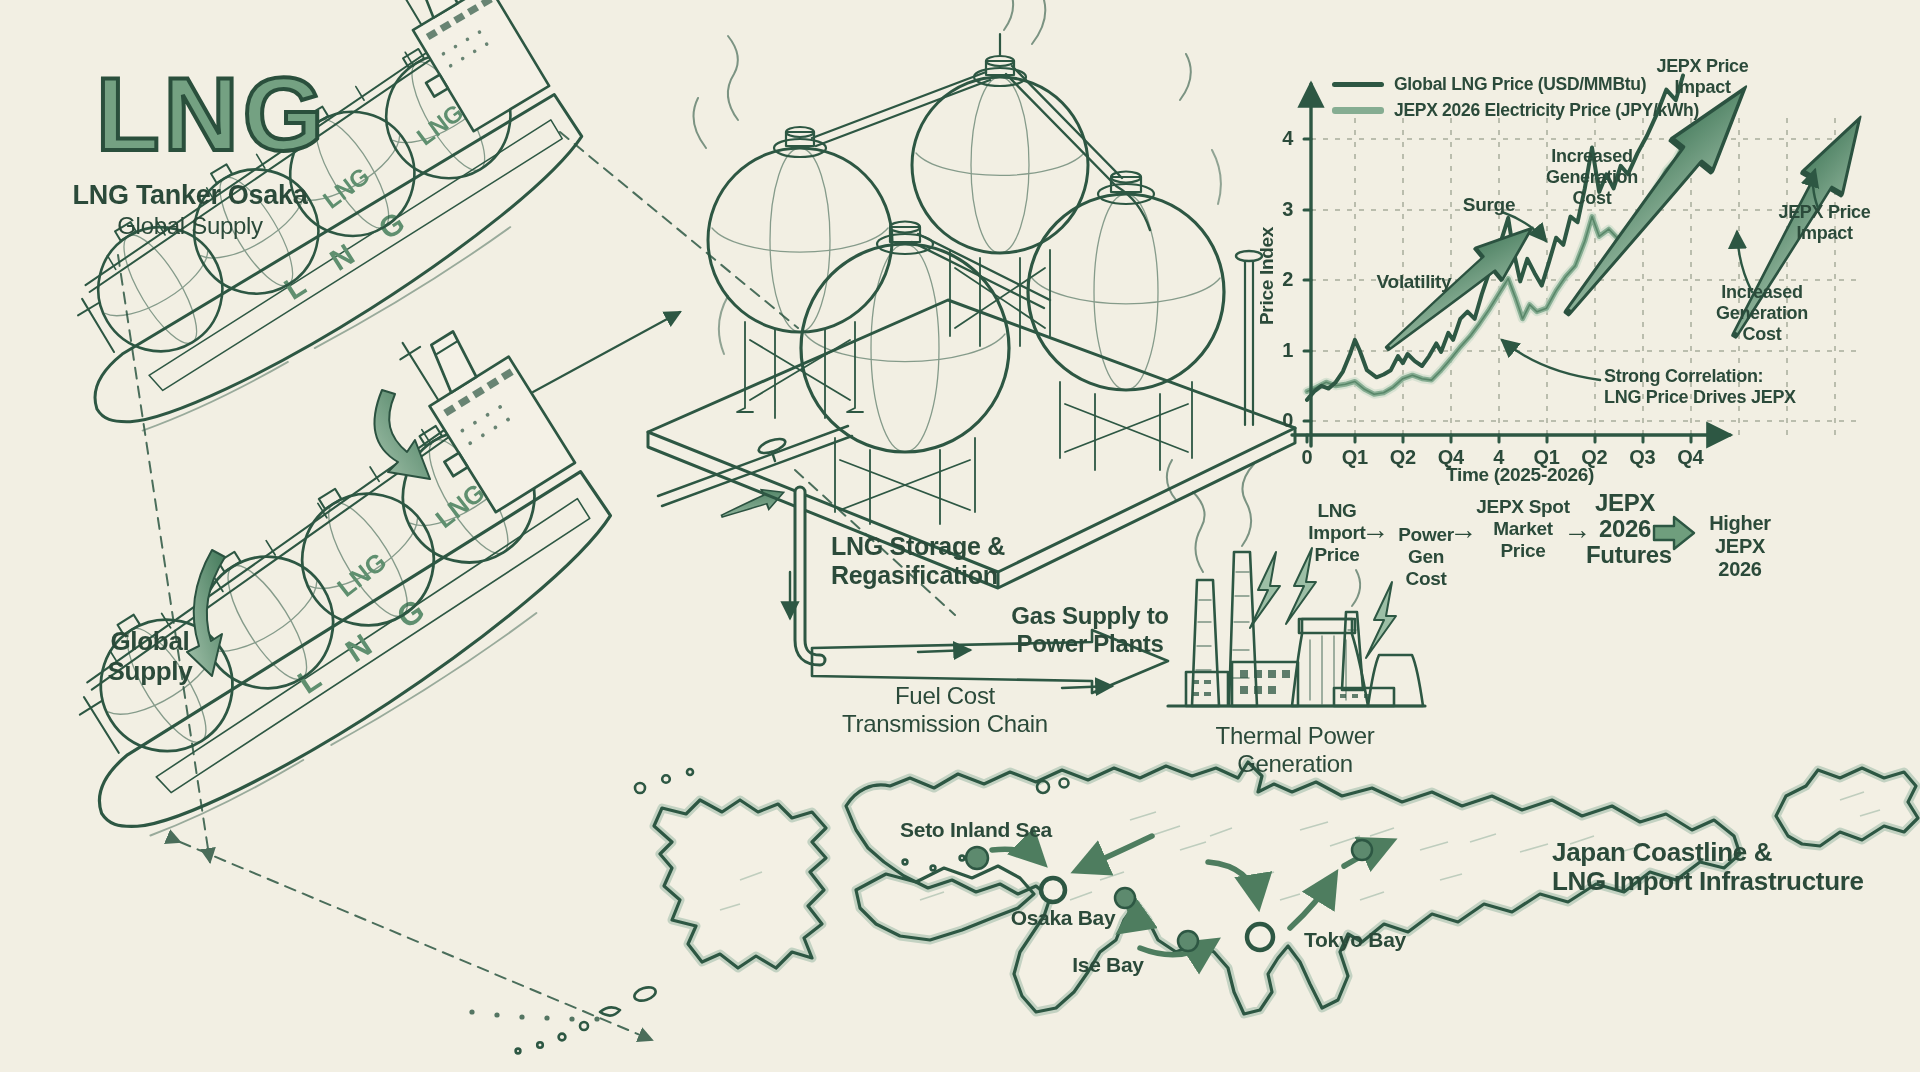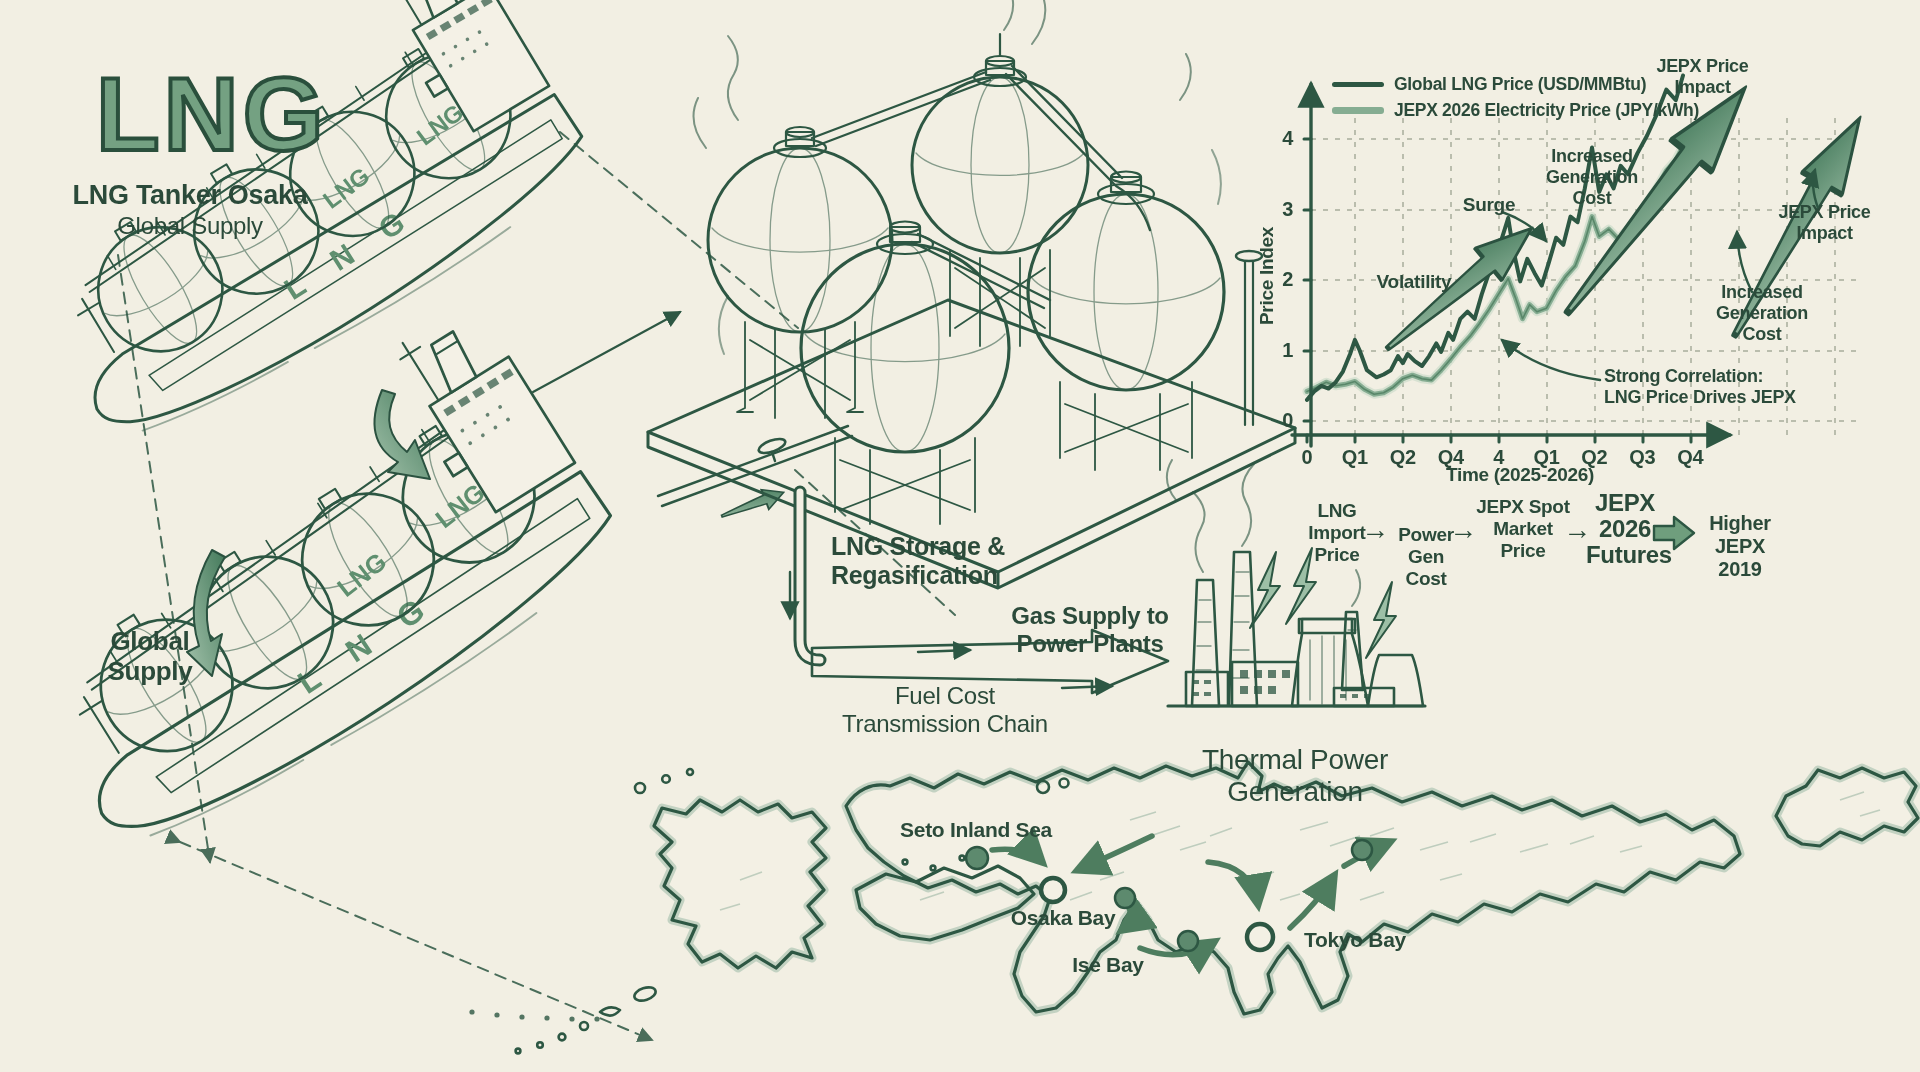--- a/index.html
+++ b/index.html
@@ -409,21 +409,21 @@
 <div class="lbl w6" style="left:90px;top:626px;width:120px;font-size:26px;">Global
 Supply</div>
 
 <div class="lbl w7 left" style="left:831px;top:532px;width:230px;font-size:25px;">LNG Storage &amp;
 Regasification</div>
 
 <div class="lbl w6" style="left:1000px;top:602px;width:180px;font-size:24px;">Gas Supply to
 Power Plants</div>
 <div class="lbl w5" style="left:830px;top:682px;width:230px;font-size:24px;">Fuel Cost
 Transmission Chain</div>
-<div class="lbl w5" style="left:1200px;top:722px;width:190px;font-size:28px;margin-top:22px;">Thermal Power
+<div class="lbl w5" style="left:1200px;top:722px;width:190px;font-size:24px;">Thermal Power
 Generation</div>
 
 <div class="legend-row" style="left:1332px;top:74px;text-align:center;">
   <span class="swatch" id="swatch-0" style="height: 5px; background: rgb(45, 87, 67);"></span>
   <span class="legend-text">Global LNG Price (USD/MMBtu)</span>
 </div>
 <div class="legend-row" style="left:1332px;top:100px;">
   <span class="swatch" id="swatch-1" style="height: 7px; background: rgb(134, 173, 146);"></span>
   <span class="legend-text">JEPX 2026 Electricity Price (JPY/kWh)</span>
 </div>
@@ -474,20 +474,22 @@
 <div class="lbl w6" style="left:1470px;top:496px;width:106px;font-size:19px;">JEPX Spot
 Market Price</div>
 <div class="lbl w7" style="left:1562px;top:514px;width:30px;font-size:28px;">→</div>
 <div class="lbl w8" style="left:1586px;top:490px;width:78px;font-size:24px;line-height:1.08;">JEPX
 2026
 Futures</div>
 <svg width="46" height="40" style="left:1652px;top:514px;">
   <polygon points="2,12 22,12 22,3 42,19 22,35 22,26 2,26" fill="#6f9e7d" stroke="#2d5743" stroke-width="2.4" stroke-linejoin="round"></polygon>
 </svg>
 <div class="lbl w8" style="left:1694px;top:512px;width:92px;font-size:20px;">Higher
-JEPX 2019</div>
+JEPX 2026</div>
 
 <div class="lbl w6" style="left:896px;top:818px;width:160px;font-size:21px;">Seto Inland Sea</div>
 <div class="lbl w6" style="left:1008px;top:906px;width:110px;font-size:21px;">Osaka Bay</div>
 <div class="lbl w6" style="left:1068px;top:953px;width:80px;font-size:21px;">Ise Bay</div>
 <div class="lbl w6" style="left:1300px;top:928px;width:110px;font-size:21px;">Tokyo Bay</div>
+<div class="lbl w8 left" style="left:1552px;top:838px;width:330px;font-size:26px;line-height:1.12;">Japan Coastline &amp;
+LNG Import Infrastructure</div>
 
 </div>
 
 </body></html>

